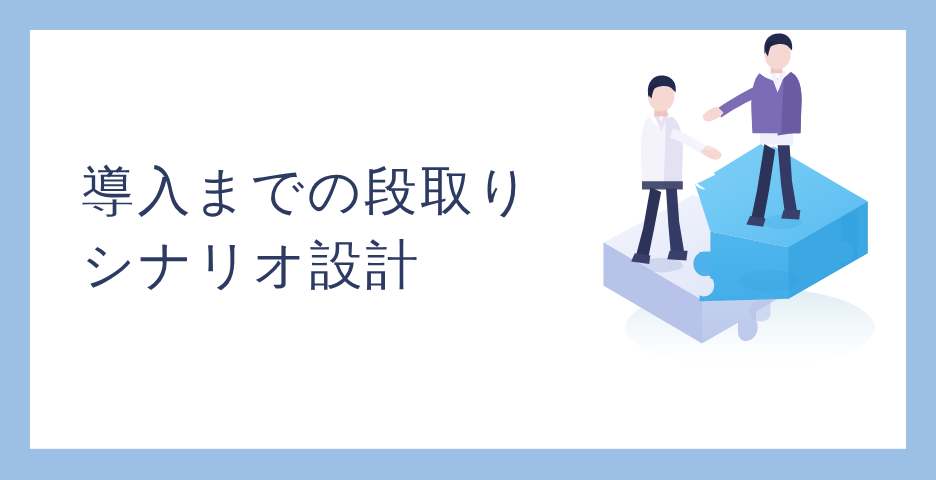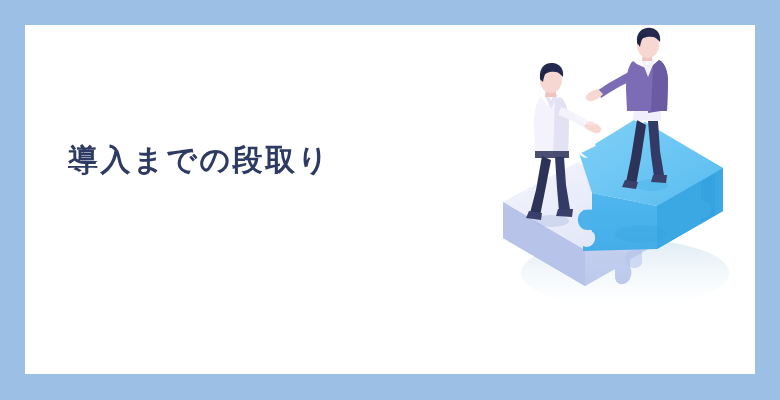--- a/index.html
+++ b/index.html
@@ -23,22 +23,22 @@
     height: 349px;
     background: #ffffff;
   }
   #headline {
     position: absolute;
     left: 43px;
     top: 104px;
     width: 420px;
   }
   .headline-line {
-    font-size: 30px;
-    font-weight: 700;
+    font-size: 44px;
+    font-weight: 400;
     line-height: 62px;
     letter-spacing: 2.5px;
     color: #2d3b63;
     white-space: nowrap;
   }
   #illustration {
     position: absolute;
     left: 460px;
     top: 0px;
     width: 270px;
@@ -52,20 +52,21 @@
 </style>
 </head>
 <body>
 
 <div id="canvas">
 
   <div id="card">
 
     <div id="headline">
       <div class="headline-line">導入までの段取り</div>
+      <div class="headline-line">シナリオ設計</div>
     </div>
 
     <div id="illustration">
       <svg viewBox="0 0 270 290" xmlns="http://www.w3.org/2000/svg">
         <defs>
           <linearGradient id="gShadow" x1="0" y1="0" x2="0" y2="1">
             <stop offset="0%" stop-color="#d8e8f2" stop-opacity="0.85"></stop>
             <stop offset="100%" stop-color="#eef6fa" stop-opacity="0"></stop>
           </linearGradient>
           <linearGradient id="gLightTop" x1="0" y1="0" x2="1" y2="1">

